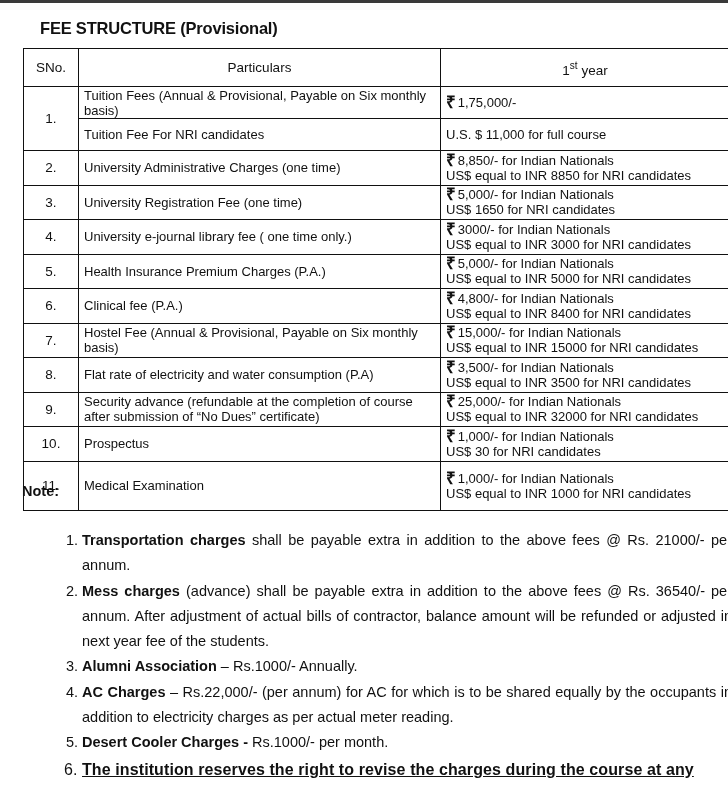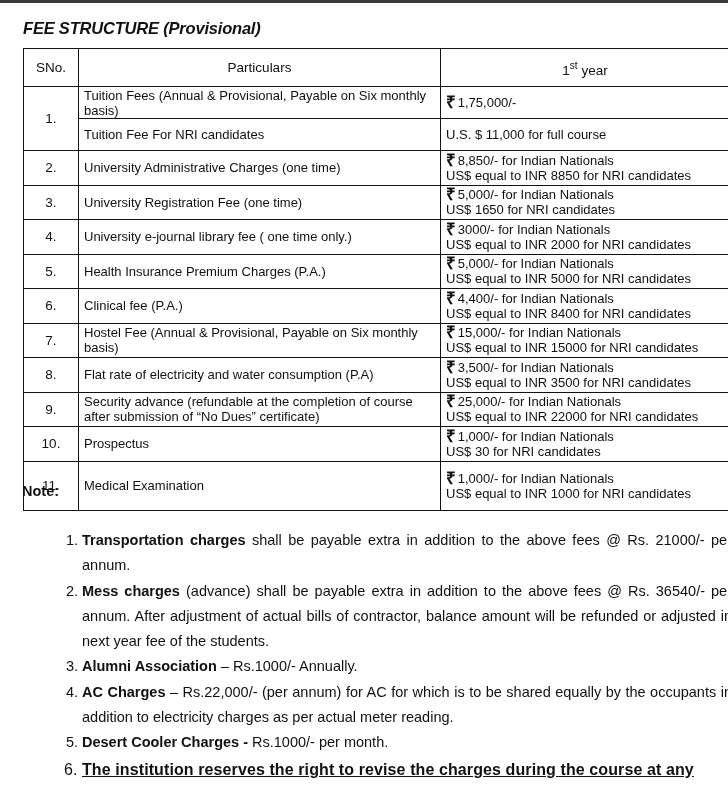--- a/index.html
+++ b/index.html
@@ -4,22 +4,22 @@
 <style>
   html, body { margin: 0; padding: 0; }
   body {
     width: 728px; height: 786px; overflow: hidden;
     background: #ffffff; color: #111;
     font-family: "Liberation Sans", sans-serif;
     position: relative;
   }
   .topbar { position: absolute; left: 0; top: 0; width: 728px; height: 3px; background: #3a3a3a; }
   .title {
-    position: absolute; left: 23px; top: 19px;
-    font-size: 16.5px; font-weight: bold; letter-spacing: -0.2px; font-style: italic;
+    position: absolute; left: 40px; top: 19px;
+    font-size: 16.5px; font-weight: bold; letter-spacing: -0.2px;
   }
   table.fees {
     position: absolute; left: 23px; top: 48px;
     width: 706px; border-collapse: collapse;
     font-size: 13px; table-layout: fixed;
   }
   table.fees td, table.fees th {
     border: 1.2px solid #111; padding: 0 5px; vertical-align: middle;
     line-height: 15px;
   }
@@ -90,36 +90,36 @@
         <td class="yr">
           <div><span class="rupee">₹</span><span>5,000/- for Indian Nationals</span></div>
           <div>US$ 1650 for NRI candidates</div>
         </td>
       </tr>
       <tr style="height: 34.5px;">
         <td class="sno">4.</td>
         <td class="part">University e-journal library fee ( one time only.)</td>
         <td class="yr">
           <div><span class="rupee">₹</span><span>3000/- for Indian Nationals</span></div>
-          <div>US$ equal to INR 2000 for NRI candidates</div>
+          <div>US$ equal to INR 3000 for NRI candidates</div>
         </td>
       </tr>
       <tr style="height: 34.5px;">
         <td class="sno">5.</td>
         <td class="part">Health Insurance Premium Charges (P.A.)</td>
         <td class="yr">
           <div><span class="rupee">₹</span><span>5,000/- for Indian Nationals</span></div>
           <div>US$ equal to INR 5000 for NRI candidates</div>
         </td>
       </tr>
       <tr style="height: 34.5px;">
         <td class="sno">6.</td>
         <td class="part">Clinical fee (P.A.)</td>
         <td class="yr">
-          <div><span class="rupee">₹</span><span>4,400/- for Indian Nationals</span></div>
+          <div><span class="rupee">₹</span><span>4,800/- for Indian Nationals</span></div>
           <div>US$ equal to INR 8400 for NRI candidates</div>
         </td>
       </tr>
       <tr style="height: 34.5px;">
         <td class="sno">7.</td>
         <td class="part">Hostel Fee (Annual &amp; Provisional, Payable on Six monthly basis)</td>
         <td class="yr">
           <div><span class="rupee">₹</span><span>15,000/- for Indian Nationals</span></div>
           <div>US$ equal to INR 15000 for NRI candidates</div>
         </td>
@@ -130,21 +130,21 @@
         <td class="yr">
           <div><span class="rupee">₹</span><span>3,500/- for Indian Nationals</span></div>
           <div>US$ equal to INR 3500 for NRI candidates</div>
         </td>
       </tr>
       <tr style="height: 34.5px;">
         <td class="sno">9.</td>
         <td class="part">Security advance (refundable at the completion of course after submission of “No Dues” certificate)</td>
         <td class="yr">
           <div><span class="rupee">₹</span><span>25,000/- for Indian Nationals</span></div>
-          <div>US$ equal to INR 22000 for NRI candidates</div>
+          <div>US$ equal to INR 32000 for NRI candidates</div>
         </td>
       </tr>
       <tr style="height: 34.5px;">
         <td class="sno">10.</td>
         <td class="part">Prospectus</td>
         <td class="yr">
           <div><span class="rupee">₹</span><span>1,000/- for Indian Nationals</span></div>
           <div>US$ 30 for NRI candidates</div>
         </td>
       </tr>

